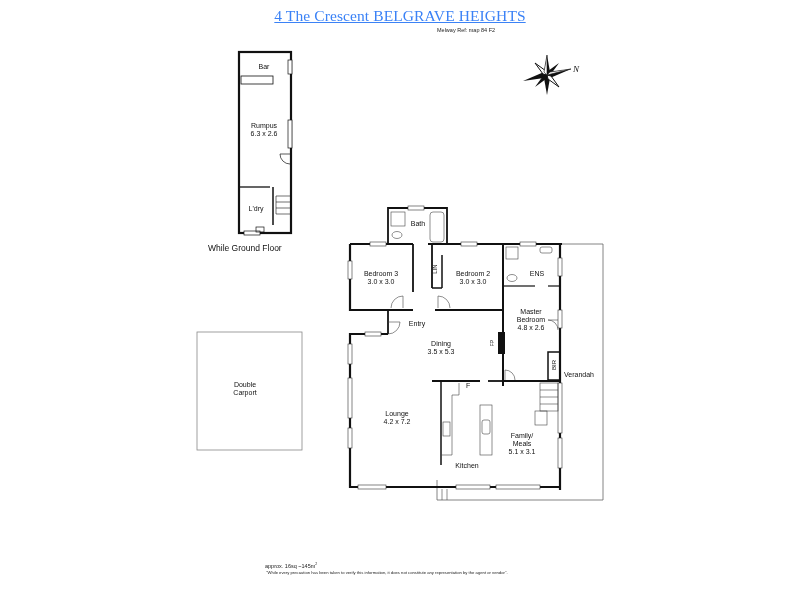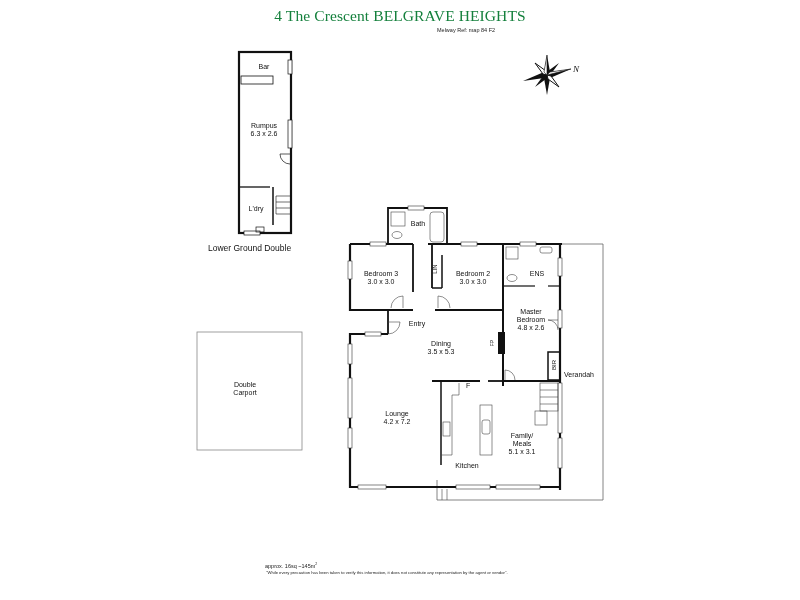--- a/index.html
+++ b/index.html
@@ -1,17 +1,17 @@
 <!DOCTYPE html>
 <html><head>
 <meta charset="utf-8">
 <style>
   html, body { margin: 0; padding: 0; background: #ffffff; }
   body { width: 800px; height: 600px; position: relative; overflow: hidden; font-family: "Liberation Sans", sans-serif; color: #111; }
-  .title { position: absolute; left: 0; width: 800px; top: 7px; text-align: center; font-family: "Liberation Serif", serif; font-size: 15.5px; color: #15803d; letter-spacing: 0.1px; }
+  .title { position: absolute; left: 0; width: 800px; top: 7px; text-align: center; font-family: "Liberation Serif", serif; font-size: 15.5px; color: #3b82f6; letter-spacing: 0.1px; text-decoration: underline; }
   .melway { position: absolute; left: 437px; top: 27px; font-size: 5.5px; color: #222; }
   .compass-n { position: absolute; left: 573px; top: 64px; font-family: "Liberation Serif", serif; font-style: italic; font-size: 9px; color: #111; }
   svg.plan { position: absolute; left: 0; top: 0; }
   .lbl { position: absolute; font-size: 7px; line-height: 8.5px; text-align: center; color: #111; white-space: nowrap; transform: translateX(-50%); }
   .lbl-left { position: absolute; font-size: 7px; color: #111; white-space: nowrap; }
   .floor-label { position: absolute; left: 208px; top: 243px; font-size: 8.5px; color: #111; }
   .area { position: absolute; left: 265px; top: 562px; font-size: 5.5px; color: #222; }
   .area sup { font-size: 3.5px; }
   .disclaimer { position: absolute; left: 266px; top: 570px; font-size: 4.2px; color: #222; white-space: nowrap; }
   .vert { position: absolute; font-size: 6px; transform: rotate(-90deg); transform-origin: center; white-space: nowrap; color: #111; }
@@ -155,21 +155,21 @@
     <path d="M388,322 L400,322 A12,12 0 0 1 388,334"></path>
     <path d="M558,320 L548,320 A10,10 0 0 1 558,330"></path>
     <path d="M505,380 L505,370 A10,10 0 0 1 515,380"></path>
   </g>
 </svg>
 
 <div class="lbl" style="left:264px;top:63px;">Bar</div>
 <div class="lbl" style="left:264px;top:122px;">Rumpus</div>
 <div class="lbl" style="left:264px;top:130px;">6.3 x 2.6</div>
 <div class="lbl" style="left:256px;top:205px;">L'dry</div>
-<div class="floor-label">Lower Ground Double</div>
+<div class="floor-label">While Ground Floor</div>
 
 <div class="lbl" style="left:245px;top:381px;">Double</div>
 <div class="lbl" style="left:245px;top:389px;">Carport</div>
 
 <div class="lbl" style="left:418px;top:220px;">Bath</div>
 <div class="lbl" style="left:381px;top:270px;">Bedroom 3</div>
 <div class="lbl" style="left:381px;top:278px;">3.0 x 3.0</div>
 <div class="vert" style="left:430px;top:266px;">LIN</div>
 <div class="lbl" style="left:473px;top:270px;">Bedroom 2</div>
 <div class="lbl" style="left:473px;top:278px;">3.0 x 3.0</div>

